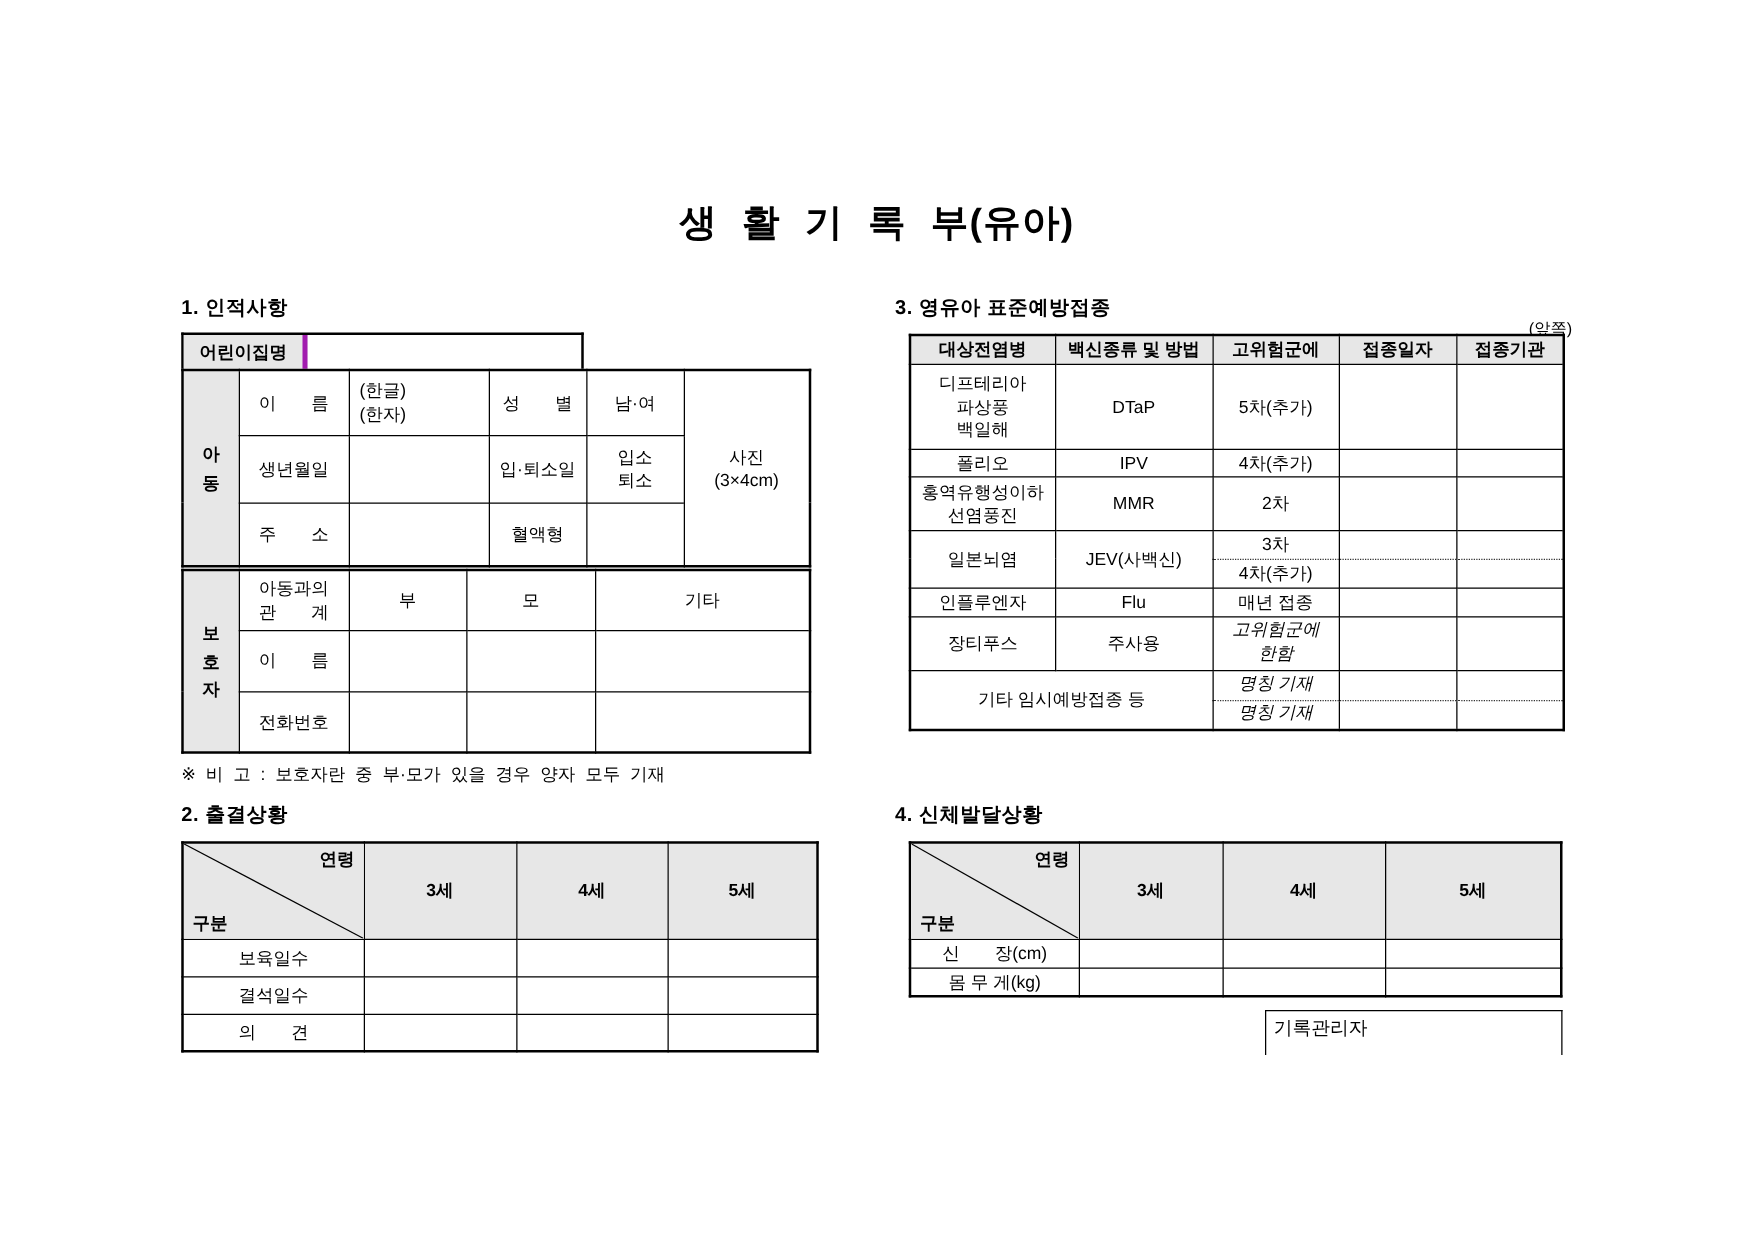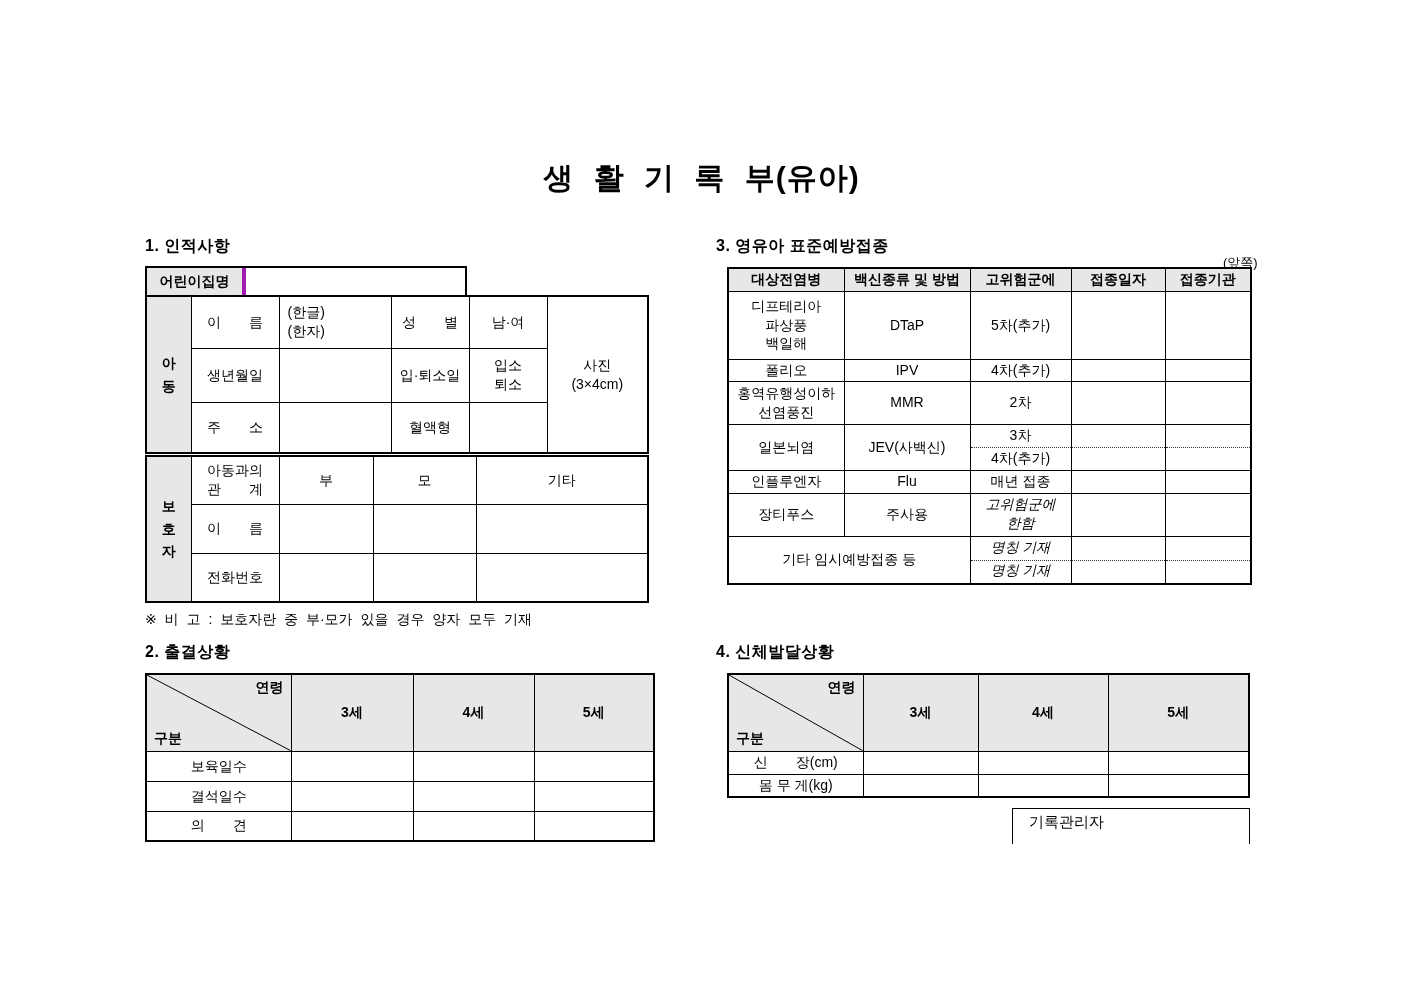--- a/index.html
+++ b/index.html
@@ -56,21 +56,21 @@
   
   .diag-cell { position:relative; padding:0; }
   .diag-svg { position:absolute; left:0; top:0; width:100%; height:100%; display:block; }
   .diag-top { position:absolute; top:3px; right:7px; font-weight:bold; font-size:14px; }
   .diag-bottom { position:absolute; bottom:3px; left:7px; font-weight:bold; font-size:14px; }
 
   
   .rec-box {
     left:1012px; top:808px; width:238px; height:36px;
     border:1px solid #000; border-bottom:none;
-    font-size:15px; padding:4px 16px; text-align:left;
+    font-size:15px; padding:4px 6px; text-align:left;
   }
 </style>
 </head>
 <body>
 
 <div class="page">
 
   <div class="abs doc-title">생 활 기 록 부(유아)</div>
   <div class="abs front-label">(앞쪽)</div>
 

